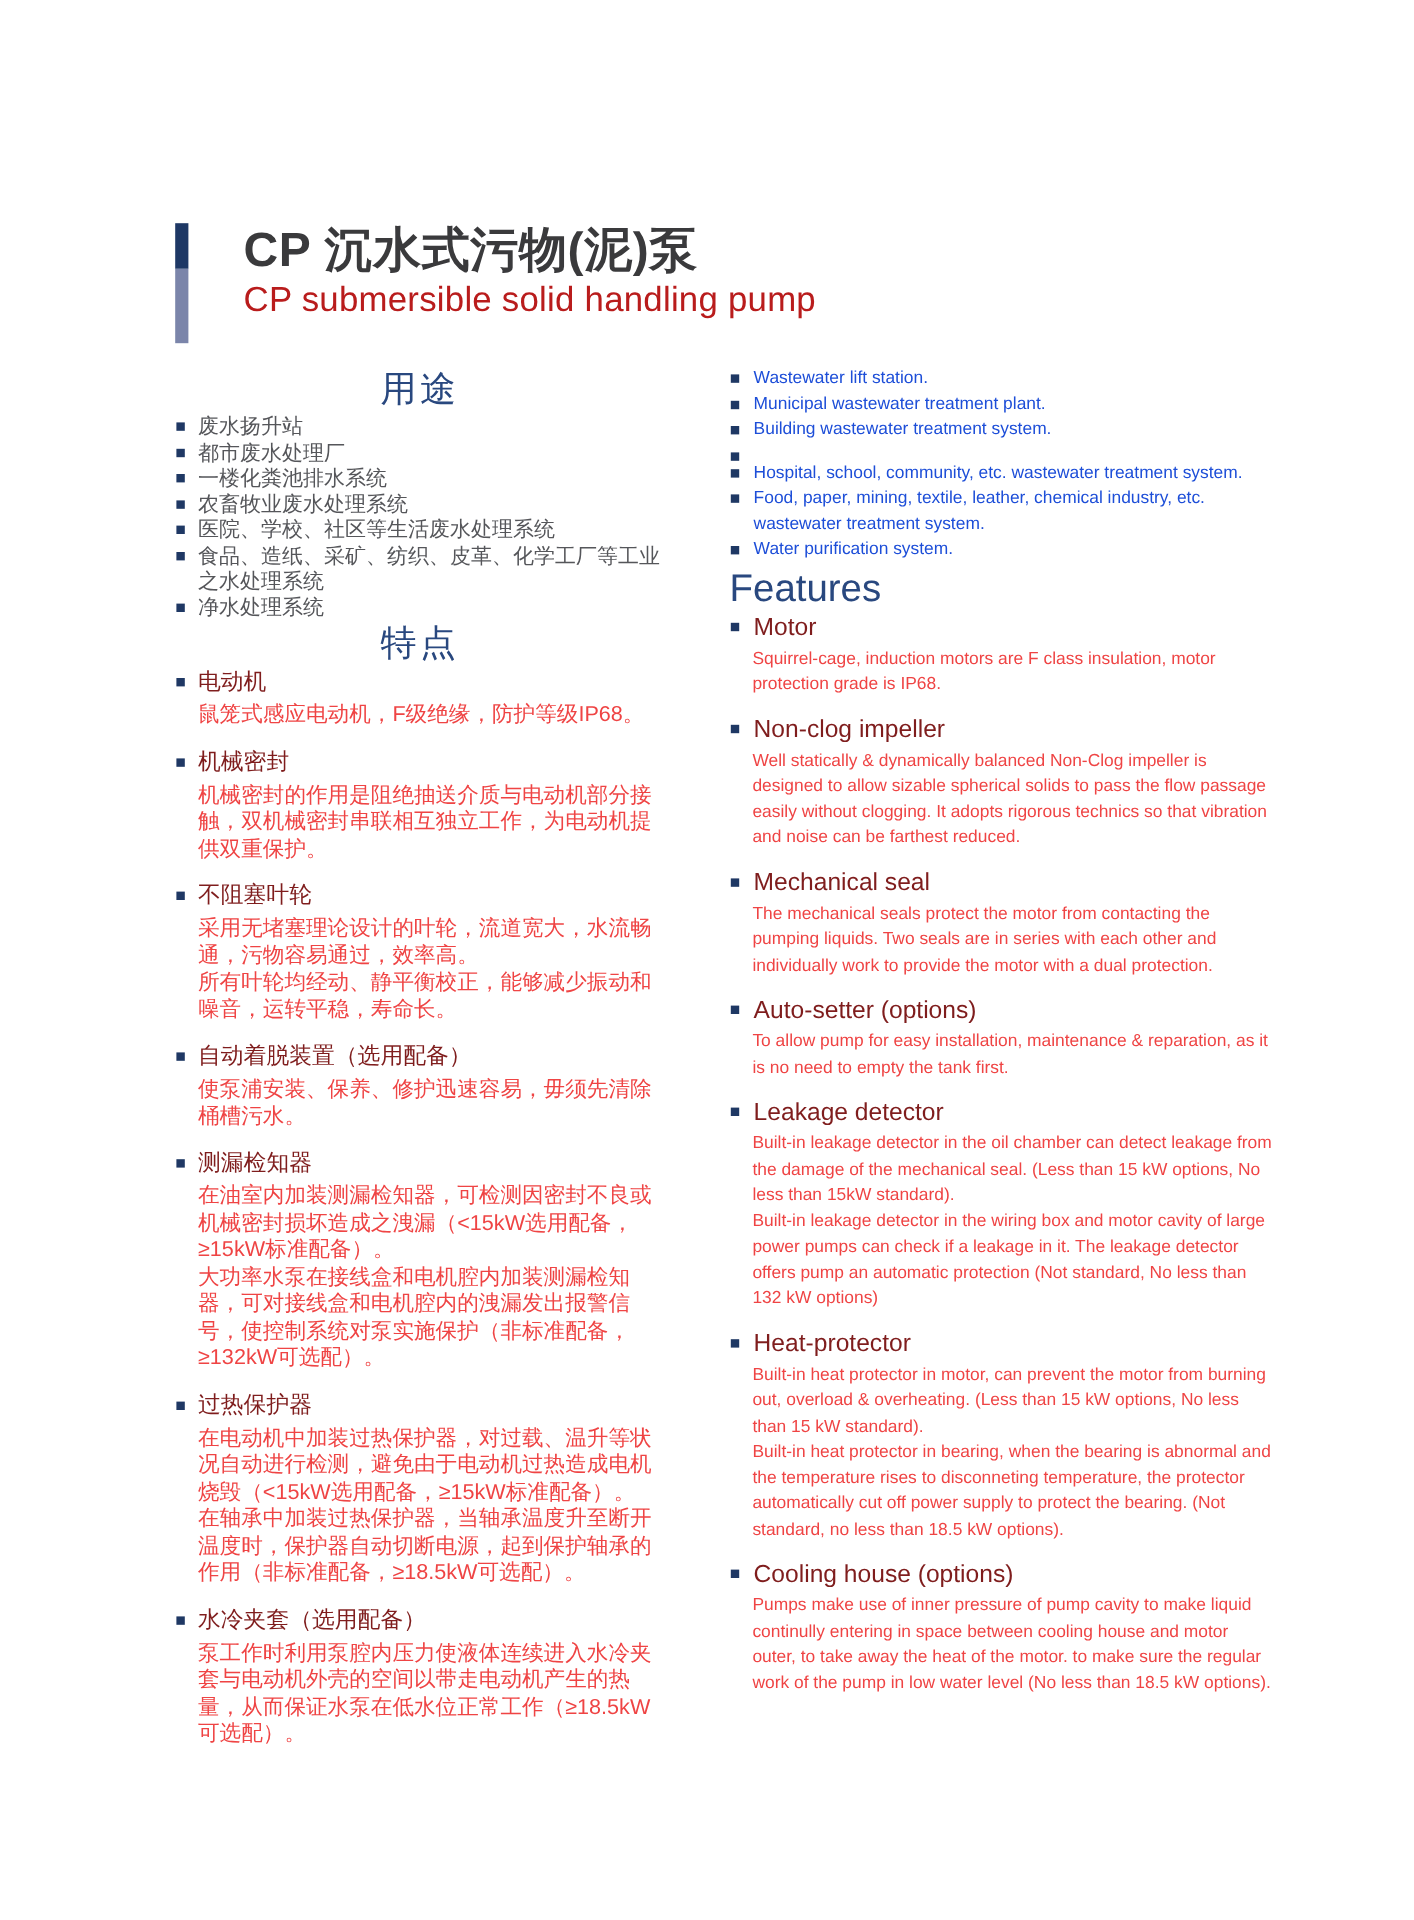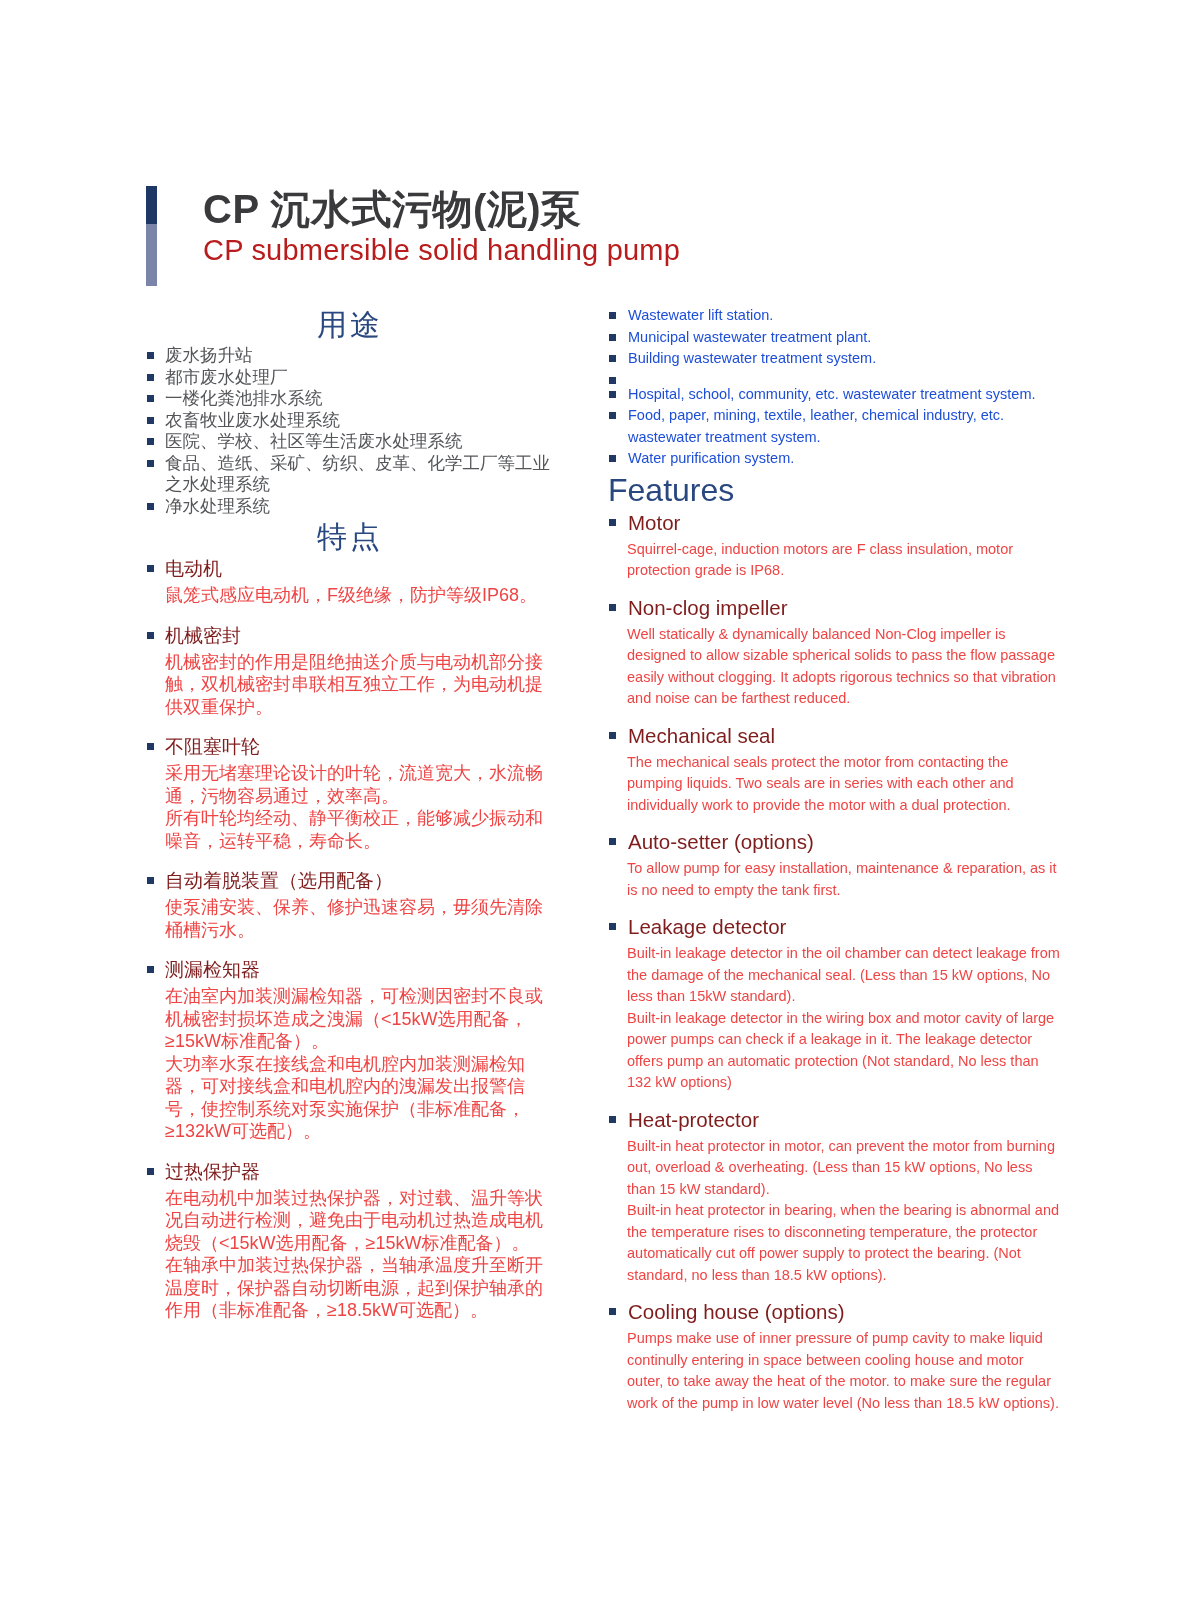--- a/index.html
+++ b/index.html
@@ -164,20 +164,27 @@
 
       <div class="fsec fsec-cn">
         <div class="ftitle">
           <span class="sq"></span>
           <span>过热保护器</span>
         </div>
         <div class="fbody">在电动机中加装过热保护器，对过载、温升等状况自动进行检测，避免由于电动机过热造成电机烧毁（&lt;15kW选用配备，≥15kW标准配备）。
 在轴承中加装过热保护器，当轴承温度升至断开温度时，保护器自动切断电源，起到保护轴承的作用（非标准配备，≥18.5kW可选配）。</div>
       </div>
 
+      <div class="fsec fsec-cn">
+        <div class="ftitle">
+          <span class="sq"></span>
+          <span>水冷夹套（选用配备）</span>
+        </div>
+        <div class="fbody">泵工作时利用泵腔内压力使液体连续进入水冷夹套与电动机外壳的空间以带走电动机产生的热量，从而保证水泵在低水位正常工作（≥18.5kW可选配）。</div>
+      </div>
     </div>
 </div>
 
 <div class="col col-right">
   <ul class="blist blist-en">
 
       <li class="bitem">
         <span class="sq"></span>
         <span class="txt">Wastewater lift station.</span>
       </li>

